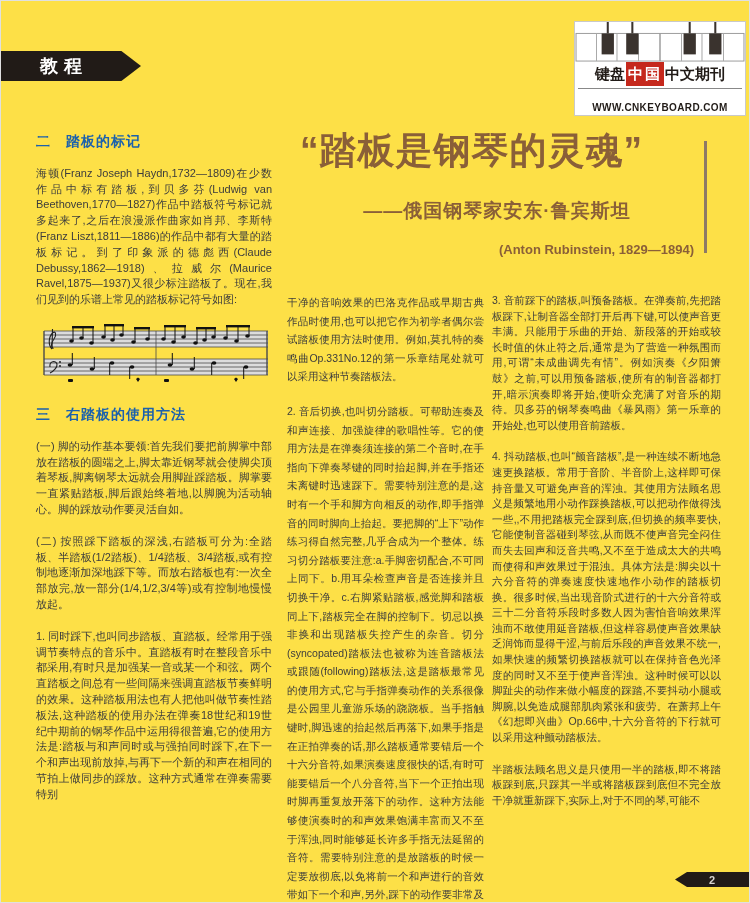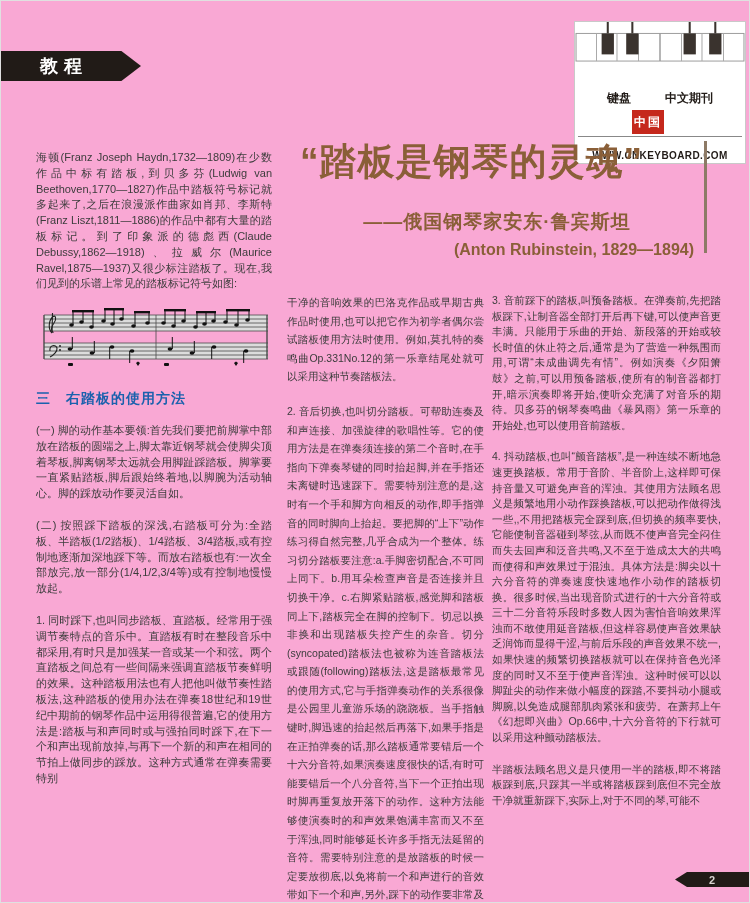--- a/index.html
+++ b/index.html
@@ -1,38 +1,38 @@
 <!DOCTYPE html>
 <html><head>
 <meta charset="utf-8">
 <style>
   html,body{margin:0;padding:0;background:#f2f2f2;}
-  .page{position:relative;width:750px;height:903px;margin:0 auto;background:#f9a8d4;
+  .page{position:relative;width:750px;height:903px;margin:0 auto;background:#fde047;
         border:1px solid #e0e0e0;box-sizing:border-box;overflow:hidden;
         font-family:"Liberation Sans","DejaVu Sans",sans-serif;color:#3c3c3c;}
 
   
   .tutorial-tag{position:absolute;top:50px;left:0;width:140px;height:30px;background:#211b17;
         color:#fff;display:flex;align-items:center;justify-content:center;font-size:18px;
         font-weight:bold;letter-spacing:6px;padding-right:14px;box-sizing:border-box;
         clip-path:polygon(0 0,86% 0,100% 50%,86% 100%,0 100%);}
   .logo{position:absolute;top:20px;right:3px;width:172px;background:#fff;border:1px solid #c9c9c9;
         box-sizing:border-box;text-align:center;}
   .logo-keys{display:block;width:100%;height:40px;}
   .logo-name{display:flex;align-items:center;justify-content:center;gap:1px;
-        font-weight:bold;font-size:12px;color:#211b17;line-height:24px;}
-  .logo-name .red{background:#c5281c;color:#fff;padding:0 2px;letter-spacing:2px;margin-top:48px;}
+        font-weight:bold;font-size:15px;color:#211b17;line-height:24px;}
+  .logo-name .red{background:#c5281c;color:#fff;padding:0 2px;letter-spacing:2px;}
   .logo-url{font-weight:bold;font-size:10px;letter-spacing:.4px;color:#211b17;
         border-top:1px solid #888;margin:2px 3px 2px;padding-top:13px;}
 
   
-  .headline{position:absolute;left:299px;top:136px;width:394px;color:#8a5f38;}
+  .headline{position:absolute;left:299px;top:125px;width:394px;color:#8a5f38;}
   .headline .quote{font-size:37px;font-weight:bold;letter-spacing:1px;white-space:nowrap;}
   .headline .attr-cn{text-align:center;font-weight:bold;font-size:19px;margin-top:22px;letter-spacing:1px;}
-  .headline .attr-en{text-align:right;font-weight:bold;font-size:16px;margin-top:6px;}
+  .headline .attr-en{text-align:right;font-weight:bold;font-size:13px;margin-top:18px;}
   .headline-bar{position:absolute;left:703px;top:140px;width:3px;height:112px;background:#8d7a66;}
 
   
   .col{position:absolute;text-align:justify;}
   .col p{margin:16px 0 11px;}
   .col-left{left:35px;top:133px;width:236px;font-size:11px;line-height:15.8px;}
   .col-mid{left:286px;top:276px;width:197px;font-size:10.5px;line-height:18.6px;}
   .col-right{left:491px;top:276px;width:229px;font-size:10.5px;line-height:15.6px;}
   .sec-title{color:#1b61ad;font-weight:bold;font-size:14px;margin:0 0 9px;letter-spacing:1px;}
   .sec-title.second{margin-top:22px;}
@@ -81,20 +81,21 @@
   </div>
 
   <div class="headline">
     <div class="quote">“踏板是钢琴的灵魂”</div>
     <div class="attr-cn">——俄国钢琴家安东·鲁宾斯坦</div>
     <div class="attr-en">(Anton Rubinstein, 1829—1894)</div>
   </div>
   <div class="headline-bar"></div>
 
   <div class="col col-left">
+    <div class="sec-title">二　踏板的标记</div>
     <p>海顿(Franz Joseph Haydn,1732—1809)在少数作品中标有踏板,到贝多芬(Ludwig van Beethoven,1770—1827)作品中踏板符号标记就多起来了,之后在浪漫派作曲家如肖邦、李斯特(Franz Liszt,1811—1886)的作品中都有大量的踏板标记。到了印象派的德彪西(Claude Debussy,1862—1918)、拉威尔(Maurice Ravel,1875—1937)又很少标注踏板了。现在,我们见到的乐谱上常见的踏板标记符号如图:</p>
 
     <svg class="score" viewBox="0 0 236 66">
       <rect x="8" y="12" width="224" height="16" fill="#dcdcdc"></rect>
       <rect x="8" y="40" width="224" height="16" fill="#dcdcdc"></rect>
       <g stroke="#4a4a4a" stroke-width="0.8">
         <line x1="8" y1="12" x2="232" y2="12"></line>
           <line x1="8" y1="16" x2="232" y2="16"></line>
         <line x1="8" y1="20" x2="232" y2="20"></line>
           <line x1="8" y1="24" x2="232" y2="24"></line>

